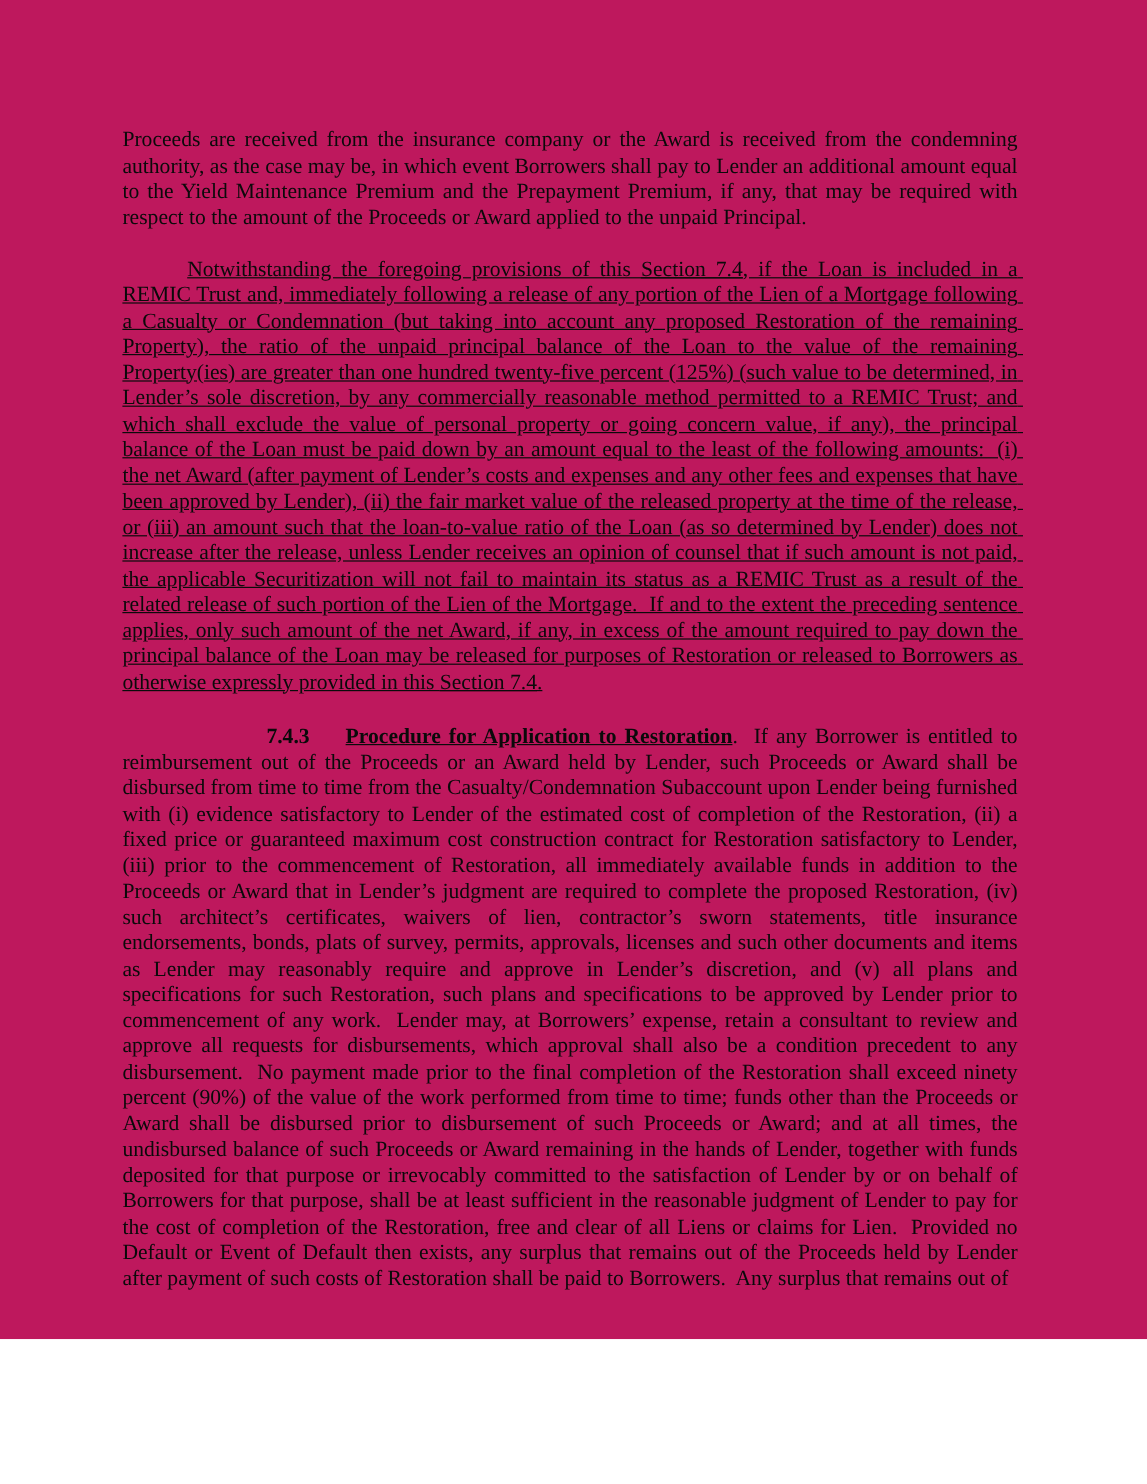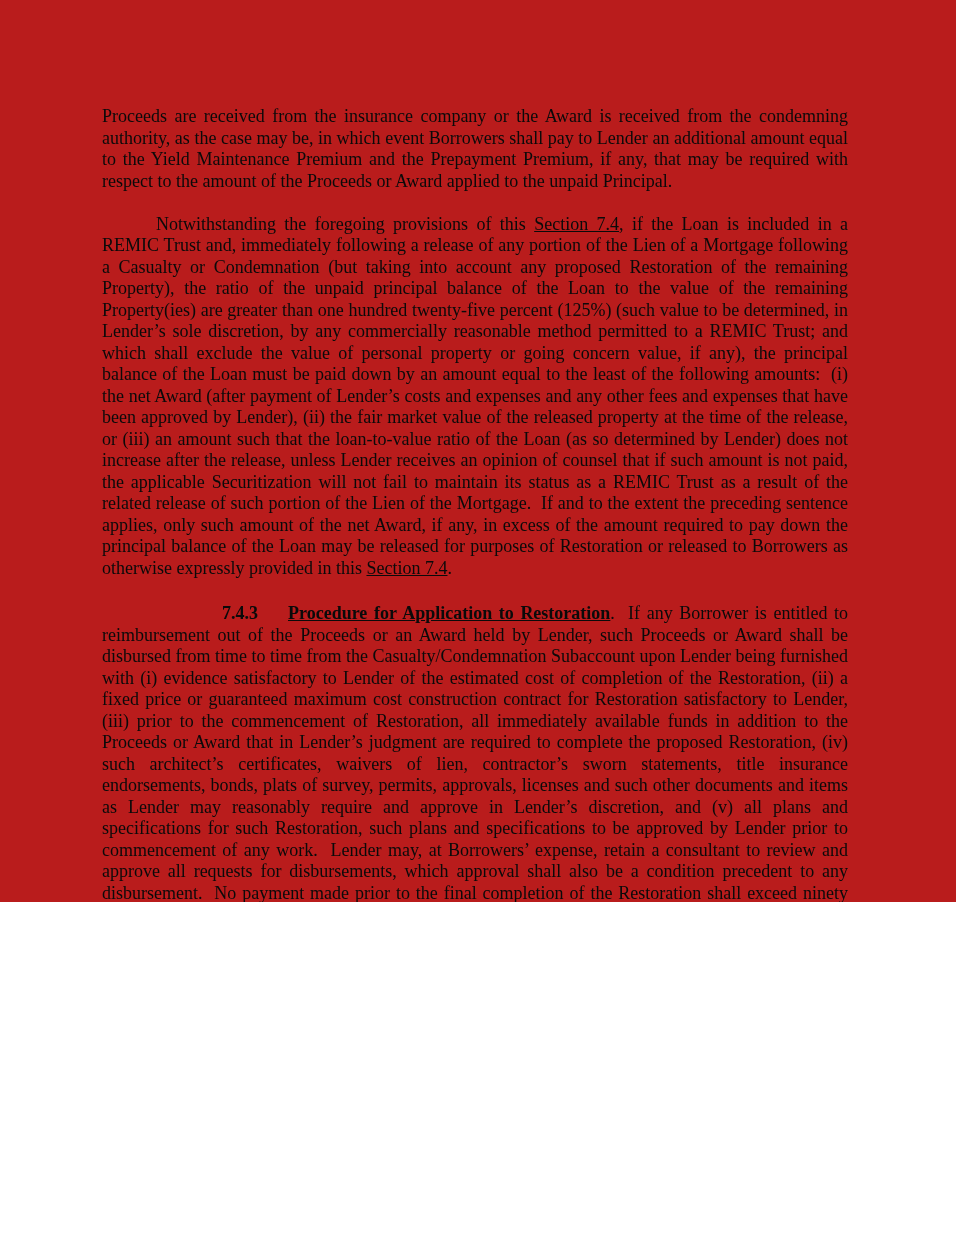--- a/index.html
+++ b/index.html
@@ -3,41 +3,41 @@
 <meta charset="utf-8">
 <style>
   html, body {
     margin: 0;
     padding: 0;
     background: #ffffff;
   }
   .page {
     position: relative;
     width: 956px;
-    height: 902px;
-    background: #b91c1c;
+    height: 1116px;
+    background: #be185d;
     font-family: "Liberation Serif", serif;
     color: #0a0a0a;
     overflow: hidden;
   }
   .content {
     position: absolute;
     left: 102px;
     top: 106px;
     width: 746px;
   }
   p.para {
     margin: 0 0 21.5px 0;
     font-size: 18px;
     line-height: 21.5px;
     text-align: justify;
     white-space: pre-wrap;
   }
   p.para:last-child { margin-bottom: 0; margin-top: 24px; }
-  p.indent-half { text-indent: 54px; }
+  p.indent-half { text-indent: 54px; text-decoration: underline; }
   p.indent-section { text-indent: 120px; }
   .u { text-decoration: underline; }
   .b { font-weight: bold; }
   .tab {
     display: inline-block;
     width: 30px;
   }
   .page-number {
     position: absolute;
     top: 1140px;

